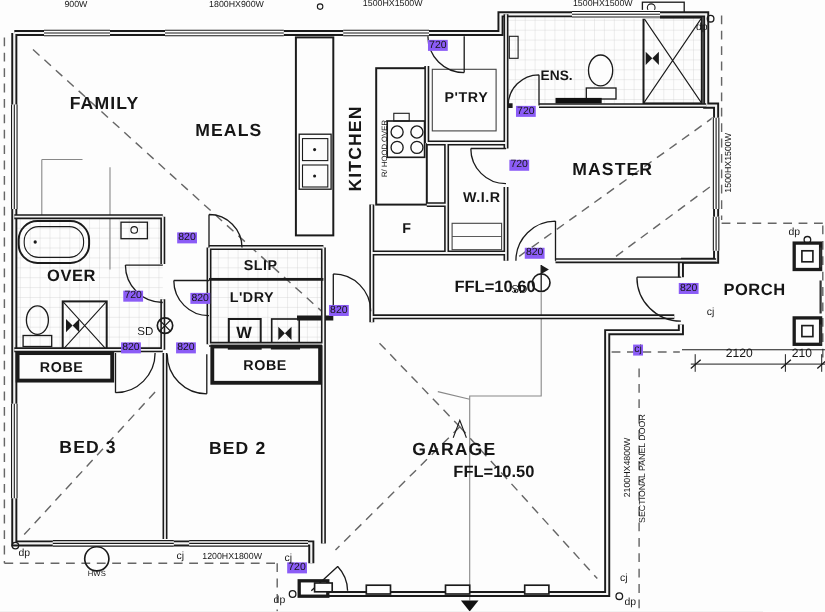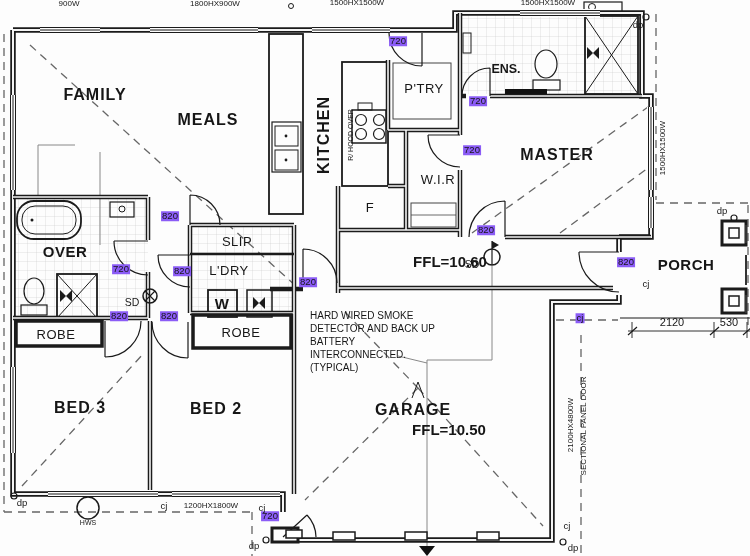--- a/index.html
+++ b/index.html
@@ -3,21 +3,21 @@
 <meta charset="utf-8">
 <style>
   html,body{margin:0;padding:0;background:#e9e9e9;}
   #stage{position:relative;width:750px;height:556px;background:#fdfdfd;overflow:hidden;
          font-family:"Liberation Sans",sans-serif;color:#161616;}
   #plan-svg{position:absolute;left:0;top:0;}
   .lbl{position:absolute;transform:translate(-50%,-50%);white-space:pre;line-height:1;}
   .v{transform:translate(-50%,-50%) rotate(-90deg);}
   .room17{font-size:16px;font-weight:bold;letter-spacing:1px;}
   .room15{font-size:15px;font-weight:bold;letter-spacing:.5px;}
-  .room13{font-size:13px;font-weight:normal;letter-spacing:.5px;}
+  .room13{font-size:13px;font-weight:bold;letter-spacing:.5px;}
   .room12{font-size:12.5px;font-weight:bold;}
   .ffl{font-size:15px;font-weight:bold;margin-left:32px;}
   .small{font-size:9.5px;background:#8b5cf6;padding:0 1px;}
   .mark{font-size:9.5px;}
   .sd{font-size:10.5px;font-weight:normal;}
   .win{font-size:8px;}
   .dim{font-size:11px;}
   .tiny{font-size:7px;}
   .note{position:absolute;white-space:pre-line;font-size:9.5px;line-height:11.5px;font-weight:500;}
   .note2{position:absolute;white-space:pre-line;font-size:10px;line-height:13px;font-weight:500;}
@@ -264,31 +264,26 @@
 <div class="lbl mark" style="left:262px;top:508px">cj</div>
 <div class="lbl mark" style="left:646px;top:284px">cj</div>
 <div class="lbl mark small" style="left:580px;top:318px">cj</div>
 <div class="lbl mark" style="left:567px;top:526px">cj</div>
 
 <div class="lbl sd" style="left:132px;top:302px">SD</div>
 <div class="lbl sd" style="left:472px;top:264px">SD</div>
 <div class="lbl tiny" style="left:88px;top:522px">HWS</div>
 
 <div class="lbl dim" style="left:672px;top:322px">2120</div>
-<div class="lbl dim" style="left:729px;top:322px">530</div>
+<div class="lbl dim" style="left:729px;top:322px">210</div>
 
 <div class="lbl win" style="left:69px;top:4px">900W</div>
 <div class="lbl win" style="left:215px;top:4px">1800HX900W</div>
 <div class="lbl win" style="left:357px;top:3px">1500HX1500W</div>
 <div class="lbl win" style="left:548px;top:3px">1500HX1500W</div>
 <div class="lbl win v" style="left:663px;top:148px">1500HX1500W</div>
 <div class="lbl win" style="left:211px;top:506px">1200HX1800W</div>
 <div class="lbl win v" style="left:571px;top:425px">2100HX4800W</div>
 <div class="lbl win v" style="left:584px;top:426px">SECTIONAL PANEL DOOR</div>
 <div class="lbl tiny v" style="left:350px;top:135px">R/ HOOD OVER</div>
 
-<div class="note2" style="left:310px;top:309px">HARD WIRED SMOKE
-DETECTOR AND BACK UP
-BATTERY
-INTERCONNECTED.
-(TYPICAL)</div>
 
 </div>
 
 </body></html>

